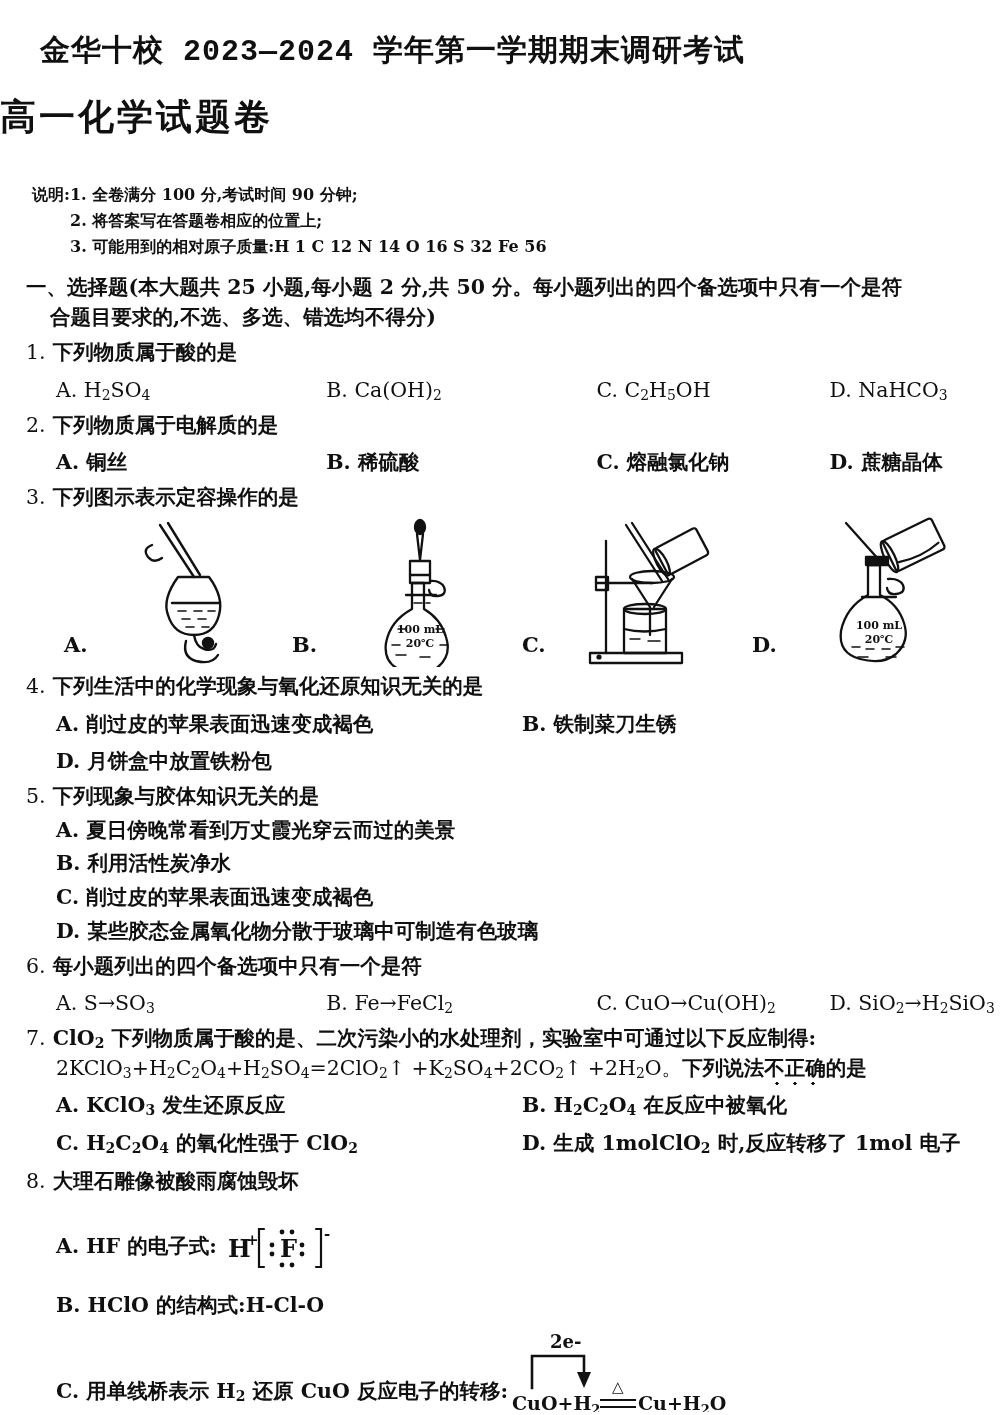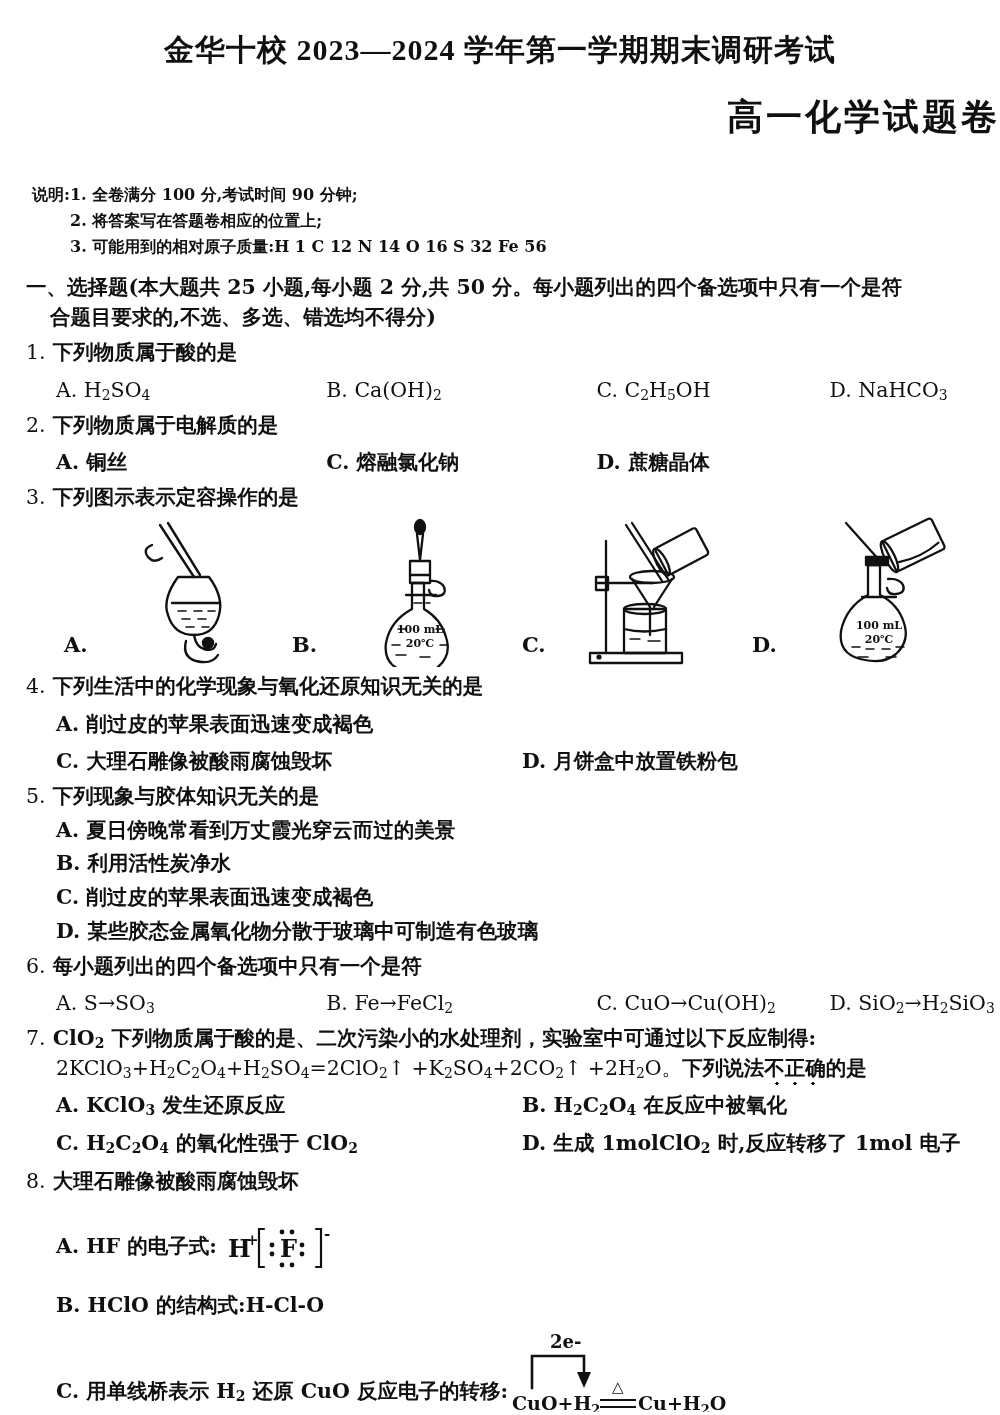--- a/index.html
+++ b/index.html
@@ -18,30 +18,29 @@
   .page {
     position: relative;
     width: 1000px;
     height: 1415px;
     padding: 0;
     box-sizing: border-box;
   }
 
   
   .doc-title {
-    text-align: center;
     font-size: 30px;
     font-weight: bold;
     letter-spacing: 1px;
     margin: 30px 0 0 0;
     padding: 0 40px;
-    font-family: Liberation Serif, serif;
+    font-family: Liberation Mono, monospace;
   }
   .doc-subtitle {
-    text-align: right;
+    text-align: left;
     font-size: 36px;
     font-weight: bold;
     letter-spacing: 3px;
     margin: 22px 0 0 0;
   }
 
   
   .instructions {
     margin: 40px 0 0 0;
     padding: 0 30px 0 32px;
@@ -194,20 +193,24 @@
 
   <div class="q">
     <div class="q-stem">
       <span class="num">2.</span>
       <span>下列物质属于电解质的是</span>
     </div>
     <div class="opts-row four-col">
       <div class="opt">
         <span>A.</span>
         <span>铜丝</span>
+      </div>
+      <div class="opt">
+        <span>B.</span>
+        <span>稀硫酸</span>
       </div>
       <div class="opt">
         <span>C.</span>
         <span>熔融氯化钠</span>
       </div>
       <div class="opt">
         <span>D.</span>
         <span>蔗糖晶体</span>
       </div>
     </div>
@@ -336,26 +339,26 @@
   <div class="q">
     <div class="q-stem">
       <span class="num">4.</span>
       <span>下列生活中的化学现象与氧化还原知识无关的是</span>
     </div>
     <div class="opts-row two-col">
       <div class="opt">
         <span>A.</span>
         <span>削过皮的苹果表面迅速变成褐色</span>
       </div>
+      <div class="opt">
+        <span>B.</span>
+        <span>铁制菜刀生锈</span>
+      </div>
     </div>
     <div class="opts-row two-col">
-      <div class="opt">
-        <span>C.</span>
-        <span>大理石雕像被酸雨腐蚀毁坏</span>
-      </div>
       <div class="opt">
         <span>D.</span>
         <span>月饼盒中放置铁粉包</span>
       </div>
     </div>
   </div>
 
   <div class="q">
     <div class="q-stem">
       <span class="num">5.</span>

